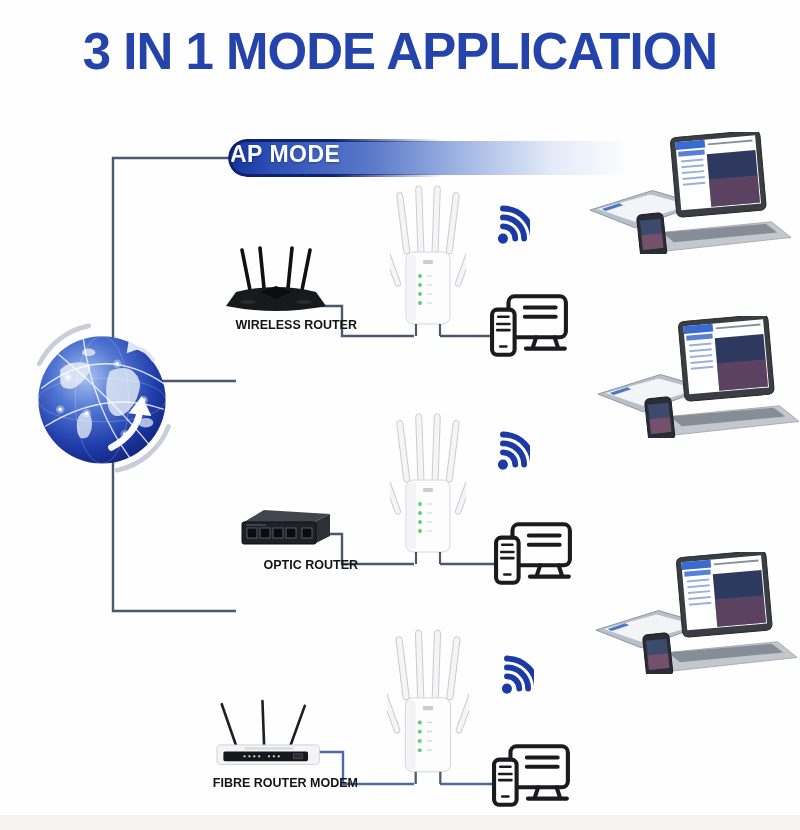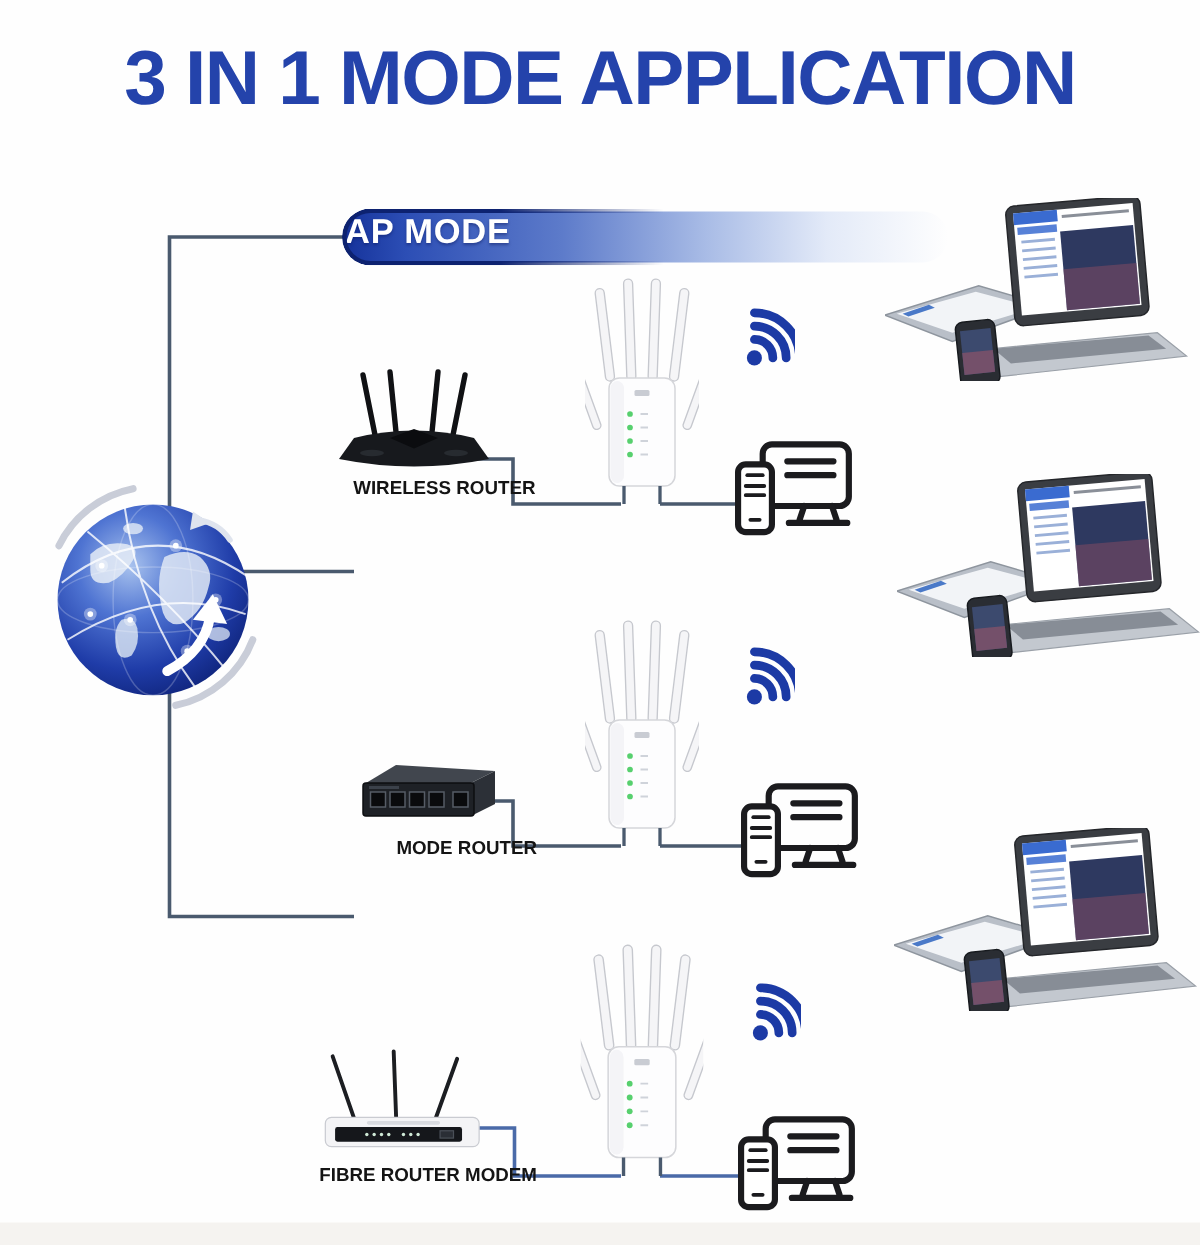--- a/index.html
+++ b/index.html
@@ -242,21 +242,21 @@
   <svg class="abs clients s1">
       <use href="#sym-clients"></use>
     </svg>
   <svg class="abs cluster s1">
       <use href="#sym-cluster"></use>
     </svg>
 
   <svg class="abs frouter">
       <use href="#sym-frouter"></use>
     </svg>
-  <div class="dev-label lbl2">MODE ROUTER</div>
+  <div class="dev-label lbl2">OPTIC ROUTER</div>
   <svg class="abs repeater s2">
       <use href="#sym-repeater"></use>
     </svg>
   <svg class="abs wifi s2">
       <use href="#sym-wifi"></use>
     </svg>
   <svg class="abs clients s2">
       <use href="#sym-clients"></use>
     </svg>
   <svg class="abs cluster s2">

